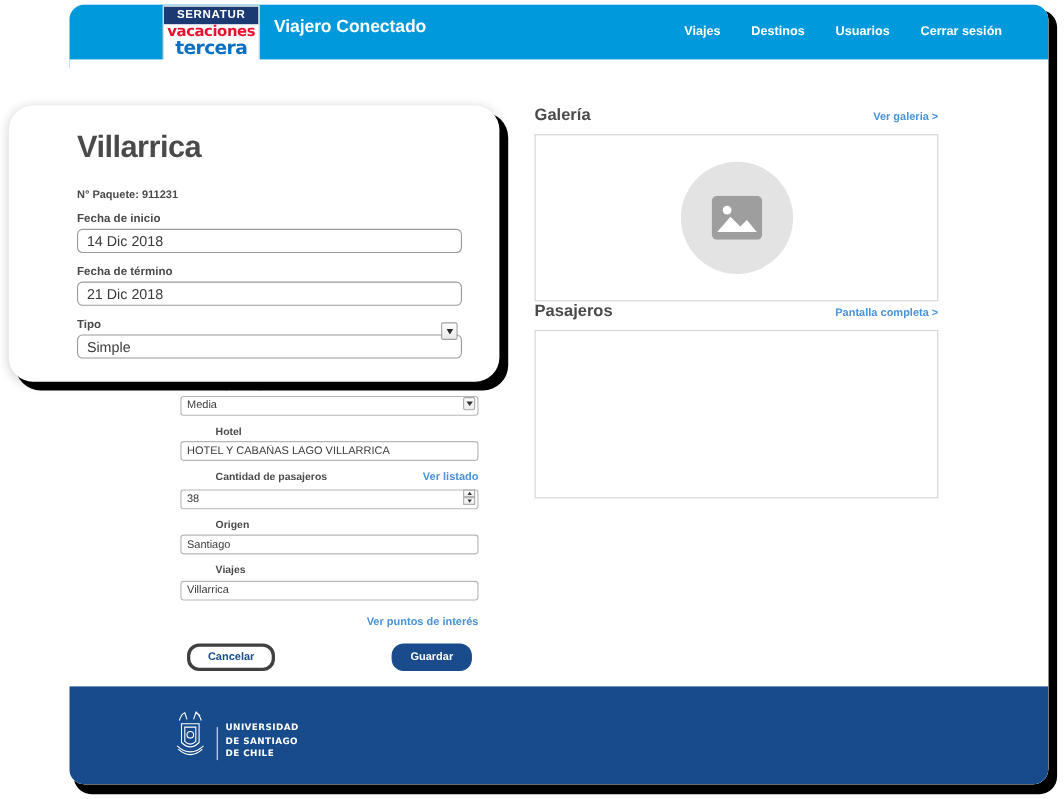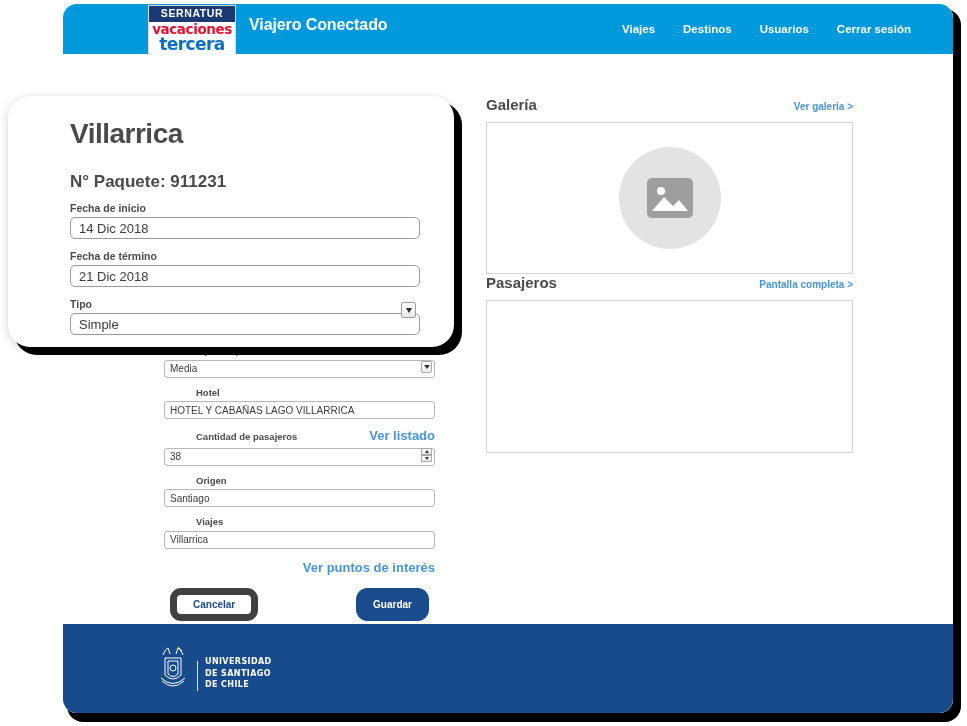--- a/index.html
+++ b/index.html
@@ -140,21 +140,21 @@
   }
 
   .field-row {
     display: flex;
     justify-content: space-between;
     align-items: baseline;
     margin-bottom: 2px;
   }
 
   .inline-link {
-    font-size: 13px;
+    font-size: 10px;
     font-weight: bold;
     color: #4a93d9;
     text-decoration: none;
     cursor: pointer;
     white-space: nowrap;
   }
 
   .text-input,
   .select-input,
   .number-input {
@@ -236,21 +236,21 @@
   .btn {
     font-family: "Liberation Sans", sans-serif;
     font-size: 10px;
     font-weight: bold;
     border-radius: 11px;
     padding: 4px 16px;
     cursor: pointer;
   }
   .btn-cancel {
     background: #ffffff;
-    border: 7px solid #404040;
+    border: 3px solid #404040;
     color: #1a4b8c;
     text-align: right;
   }
   .btn-save {
     background: #1a4b8c;
     border: 1px solid #1a4b8c;
     color: #ffffff;
   }
 
   
@@ -354,21 +354,21 @@
     width: 350px;
   }
   #zoom-title {
     font-size: 28px;
     font-weight: bold;
     color: #4a4a4a;
     letter-spacing: -0.5px;
     margin-bottom: 22px;
   }
   #zoom-package {
-    font-size: 17px;
+    font-size: 10px;
     font-weight: bold;
     color: #4a4a4a;
     margin-bottom: 10px;
   }
   .zoom-label {
     display: block;
     font-size: 10.5px;
     font-weight: bold;
     color: #4a4a4a;
     margin-bottom: 3px;

